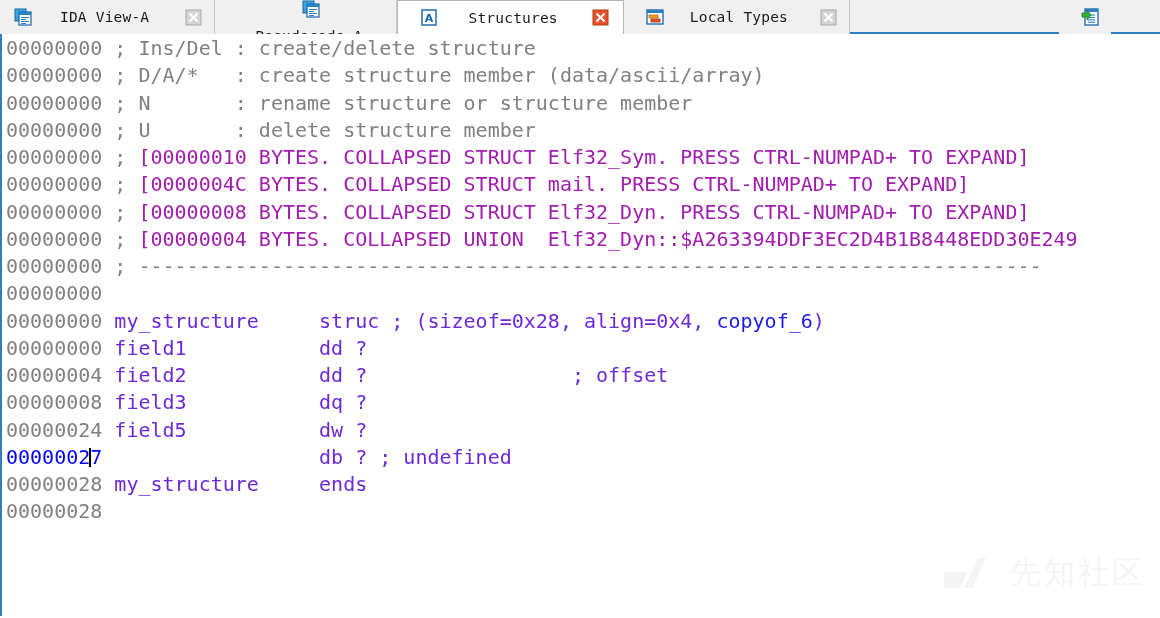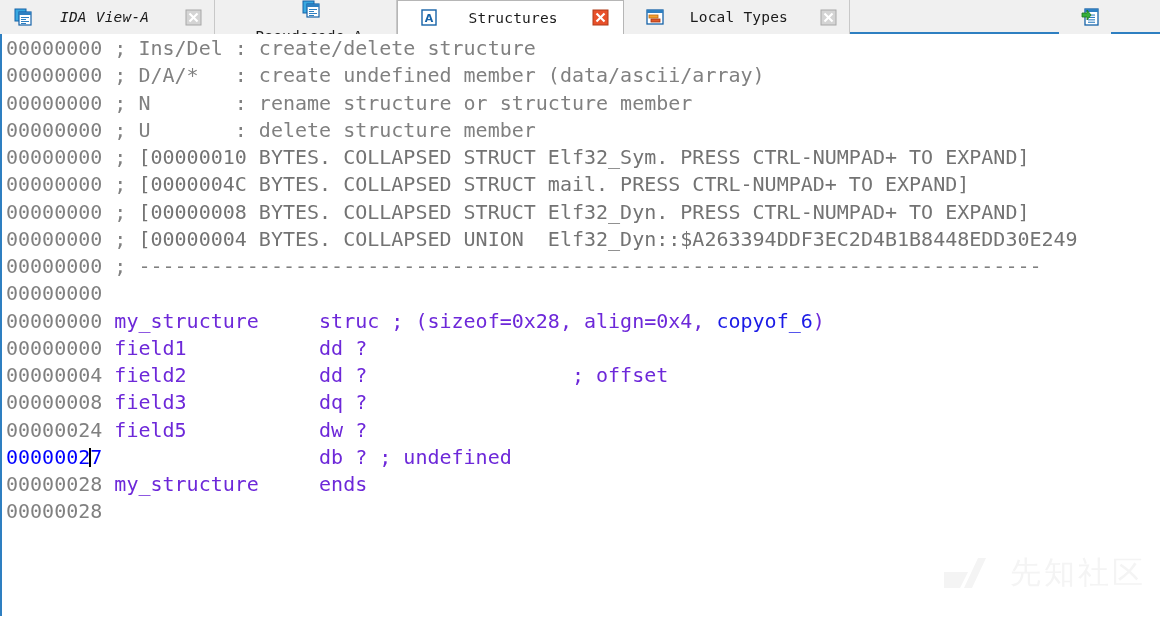--- a/index.html
+++ b/index.html
@@ -53,21 +53,21 @@
   .tab-label {
     white-space: nowrap;
     letter-spacing: 0.2px;
   }
   .tab-close {
     width: 17px;
     height: 17px;
     flex: 0 0 17px;
     display: block;
   }
-  .tab-sp-ida    { padding-left: 14px; padding-right: 12px; font-style: italic; }
+  .tab-sp-ida    { padding-left: 14px; padding-right: 12px; }
   .tab-sp-pseudo { padding-left: 22px; padding-right: 12px; flex-direction: column; }
   .tab-sp-struct { padding-left: 22px; padding-right: 14px; }
   .tab-sp-local  { padding-left: 22px; padding-right: 12px; justify-content: space-between; }
   .tab-sp-enums  { padding-left: 22px; padding-right: 12px; margin-top: 48px; }
   .tab-sp-imports{ padding-left: 22px; padding-right: 12px; }
   .tab-sp-ida    .tab-label { padding-left: 18px; padding-right: 26px; }
   .tab-sp-pseudo .tab-label { padding-left: 18px; padding-right: 22px; }
   .tab-sp-struct .tab-label { padding-left: 20px; padding-right: 24px; }
   .tab-sp-local  .tab-label { padding-left: 16px; padding-right: 22px; }
   .tab-sp-enums  .tab-label { padding-left: 36px; padding-right: 38px; }
@@ -101,21 +101,21 @@
   .addr-cur  { color: #0000ff; font-weight: normal; position: relative; }
   .caret {
     display: inline-block;
     width: 0;
     border-left: 2px solid #000000;
     height: 19px;
     vertical-align: -3px;
     margin: 0 -1px;
   }
   .cmt       { color: #808080; }
-  .collapsed { color: #737373; }
+  .collapsed { color: #a21caf; }
   .ident     { color: #6d28d9; }
   .link      { color: #1a1ae6; }
   .dash      { color: #808080; }
 
   
   .watermark {
     position: absolute;
     right: 14px;
     bottom: 28px;
     display: flex;
@@ -226,21 +226,21 @@
         <rect x="7" y="11.3" width="7" height="1.1" fill="#2e7fc1"></rect>
         <rect x="7" y="13.7" width="7" height="1.1" fill="#2e7fc1"></rect>
         <polygon points="1,5 6,5 6,2 10,7 6,12 6,9 1,9" fill="#35b03a" stroke="#1d7520" stroke-width="0.8"></polygon>
       </svg>
     </div>
   </div>
 
 <div class="codearea">
   <div class="lines">
       <div class="line"><span class="addr">00000000</span><span class="cmt"> ; Ins/Del : create/delete structure</span></div>
-      <div class="line"><span class="addr">00000000</span><span class="cmt"> ; D/A/*   : create undefined member (data/ascii/array)</span></div>
+      <div class="line"><span class="addr">00000000</span><span class="cmt"> ; D/A/*   : create structure member (data/ascii/array)</span></div>
       <div class="line"><span class="addr">00000000</span><span class="cmt"> ; N       : rename structure or structure member</span></div>
       <div class="line"><span class="addr">00000000</span><span class="cmt"> ; U       : delete structure member</span></div>
       <div class="line"><span class="addr">00000000</span><span class="cmt"> ; </span><span class="collapsed">[00000010 BYTES. COLLAPSED STRUCT Elf32_Sym. PRESS CTRL-NUMPAD+ TO EXPAND]</span></div>
       <div class="line"><span class="addr">00000000</span><span class="cmt"> ; </span><span class="collapsed">[0000004C BYTES. COLLAPSED STRUCT mail. PRESS CTRL-NUMPAD+ TO EXPAND]</span></div>
       <div class="line"><span class="addr">00000000</span><span class="cmt"> ; </span><span class="collapsed">[00000008 BYTES. COLLAPSED STRUCT Elf32_Dyn. PRESS CTRL-NUMPAD+ TO EXPAND]</span></div>
       <div class="line"><span class="addr">00000000</span><span class="cmt"> ; </span><span class="collapsed">[00000004 BYTES. COLLAPSED UNION  Elf32_Dyn::$A263394DDF3EC2D4B1B8448EDD30E249</span></div>
       <div class="line"><span class="addr">00000000</span><span class="cmt"> ; </span><span class="dash">---------------------------------------------------------------------------</span></div>
       <div class="line"><span class="addr">00000000</span><span class="cmt"></span></div>
       <div class="line"><span class="addr">00000000</span><span class="ident"> my_structure     struc ; (sizeof=0x28, align=0x4, </span><span class="link">copyof_6</span><span class="ident">)</span></div>
       <div class="line"><span class="addr">00000000</span><span class="ident"> field1           dd ?</span></div>

